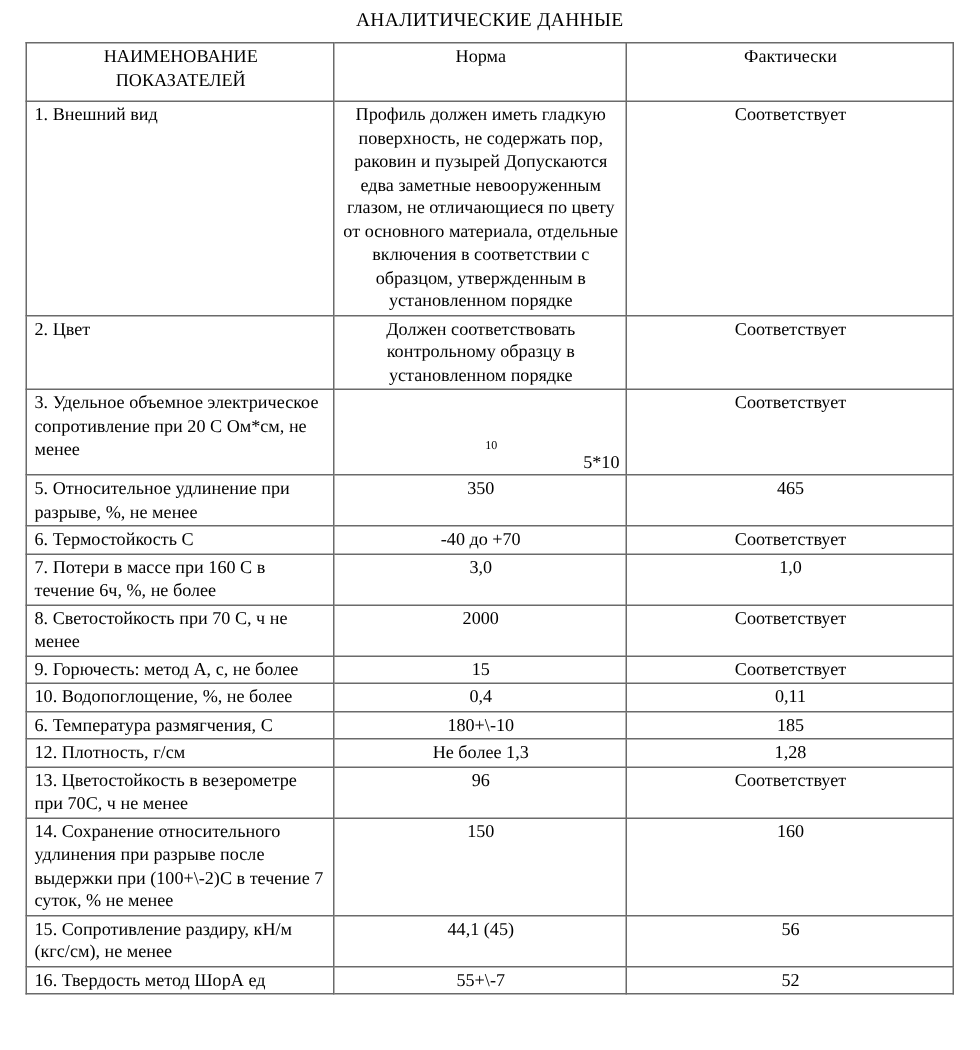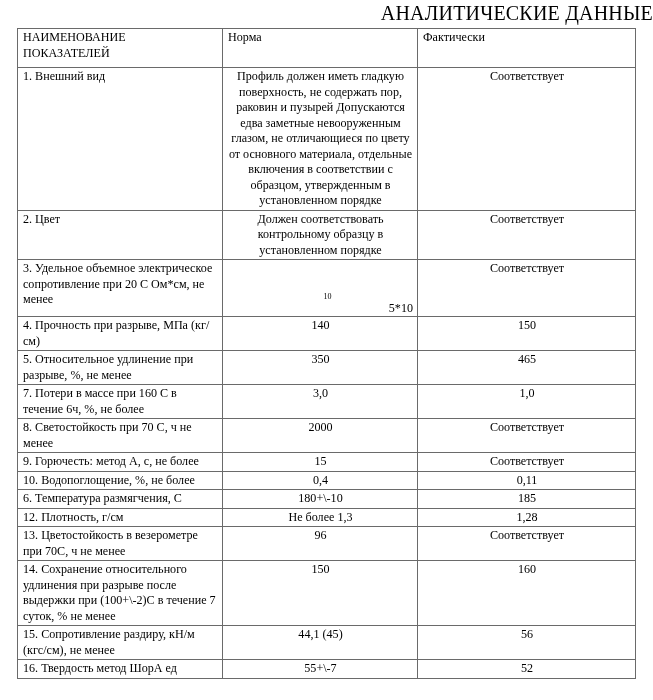--- a/index.html
+++ b/index.html
@@ -14,22 +14,22 @@
     color: #000000;
     position: relative;
     overflow: hidden;
   }
   .page {
     position: relative;
     width: 653px;
     height: 700px;
   }
   .doc-title {
-    text-align: right;
-    font-size: 20px;
+    text-align: center;
+    font-size: 13px;
     line-height: 18px;
     padding-top: 4px;
     letter-spacing: 0.2px;
   }
   table.data-table {
     border-collapse: collapse;
     width: 618px;
     margin-left: 17px;
     margin-top: 6px;
     table-layout: fixed;
@@ -41,21 +41,21 @@
     font-size: 12.1px;
     line-height: 15.5px;
     padding: 1px 4px 1px 5px;
     vertical-align: top;
   }
   col.c1 { width: 205px; }
   col.c2 { width: 195px; }
   col.c3 { width: 218px; }
 
   th.head-cell {
-    text-align: left;
+    text-align: center;
     font-size: 14px;
     line-height: 18px;
     vertical-align: top;
     padding-top: 2px;
     padding-bottom: 2px;
     height: 36px;
   }
   td.name-cell {
     text-align: left;
   }
@@ -125,28 +125,28 @@
       </tr>
       <tr>
         <td class="name-cell">3. Удельное объемное электрическое сопротивление при 20 С Ом*см, не менее</td>
         <td class="val-cell">
           <span class="sup-num">10</span>
           <span class="base-num">5*10</span>
         </td>
         <td class="val-cell pad-top-1">Соответствует</td>
       </tr>
       <tr>
-        <td class="name-cell">4. Прочность при разрыве, МПа (кг/см)</td>
-        <td class="val-cell">140</td>
-        <td class="val-cell">150</td>
-      </tr>
-      <tr>
         <td class="name-cell">5. Относительное удлинение при разрыве, %, не менее</td>
         <td class="val-cell">350</td>
         <td class="val-cell">465</td>
+      </tr>
+      <tr>
+        <td class="name-cell">6. Термостойкость С</td>
+        <td class="val-cell">-40 до +70</td>
+        <td class="val-cell">Соответствует</td>
       </tr>
       <tr>
         <td class="name-cell">7. Потери в массе при 160 С в течение 6ч, %, не более</td>
         <td class="val-cell">3,0</td>
         <td class="val-cell">1,0</td>
       </tr>
       <tr>
         <td class="name-cell">8. Светостойкость при 70 С, ч не менее</td>
         <td class="val-cell">2000</td>
         <td class="val-cell">Соответствует</td>

